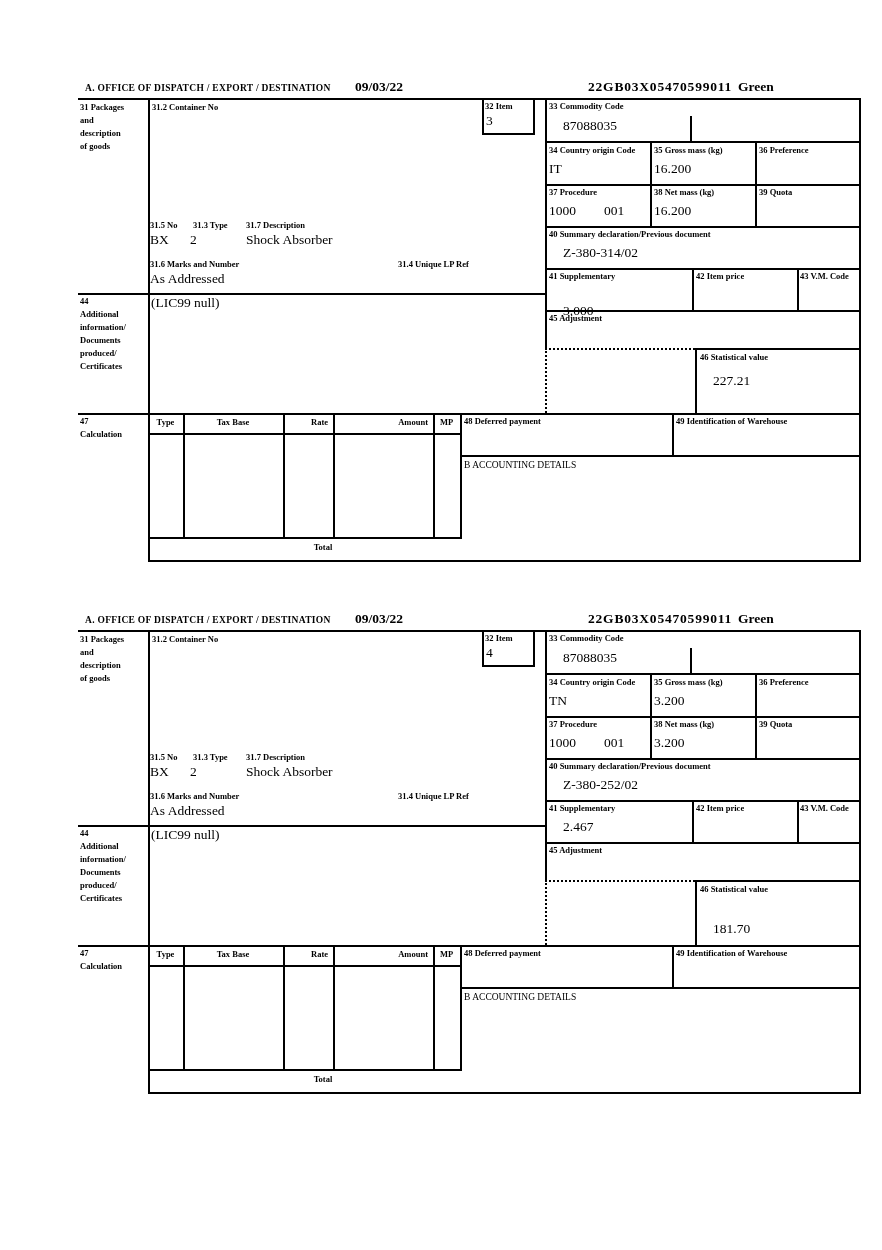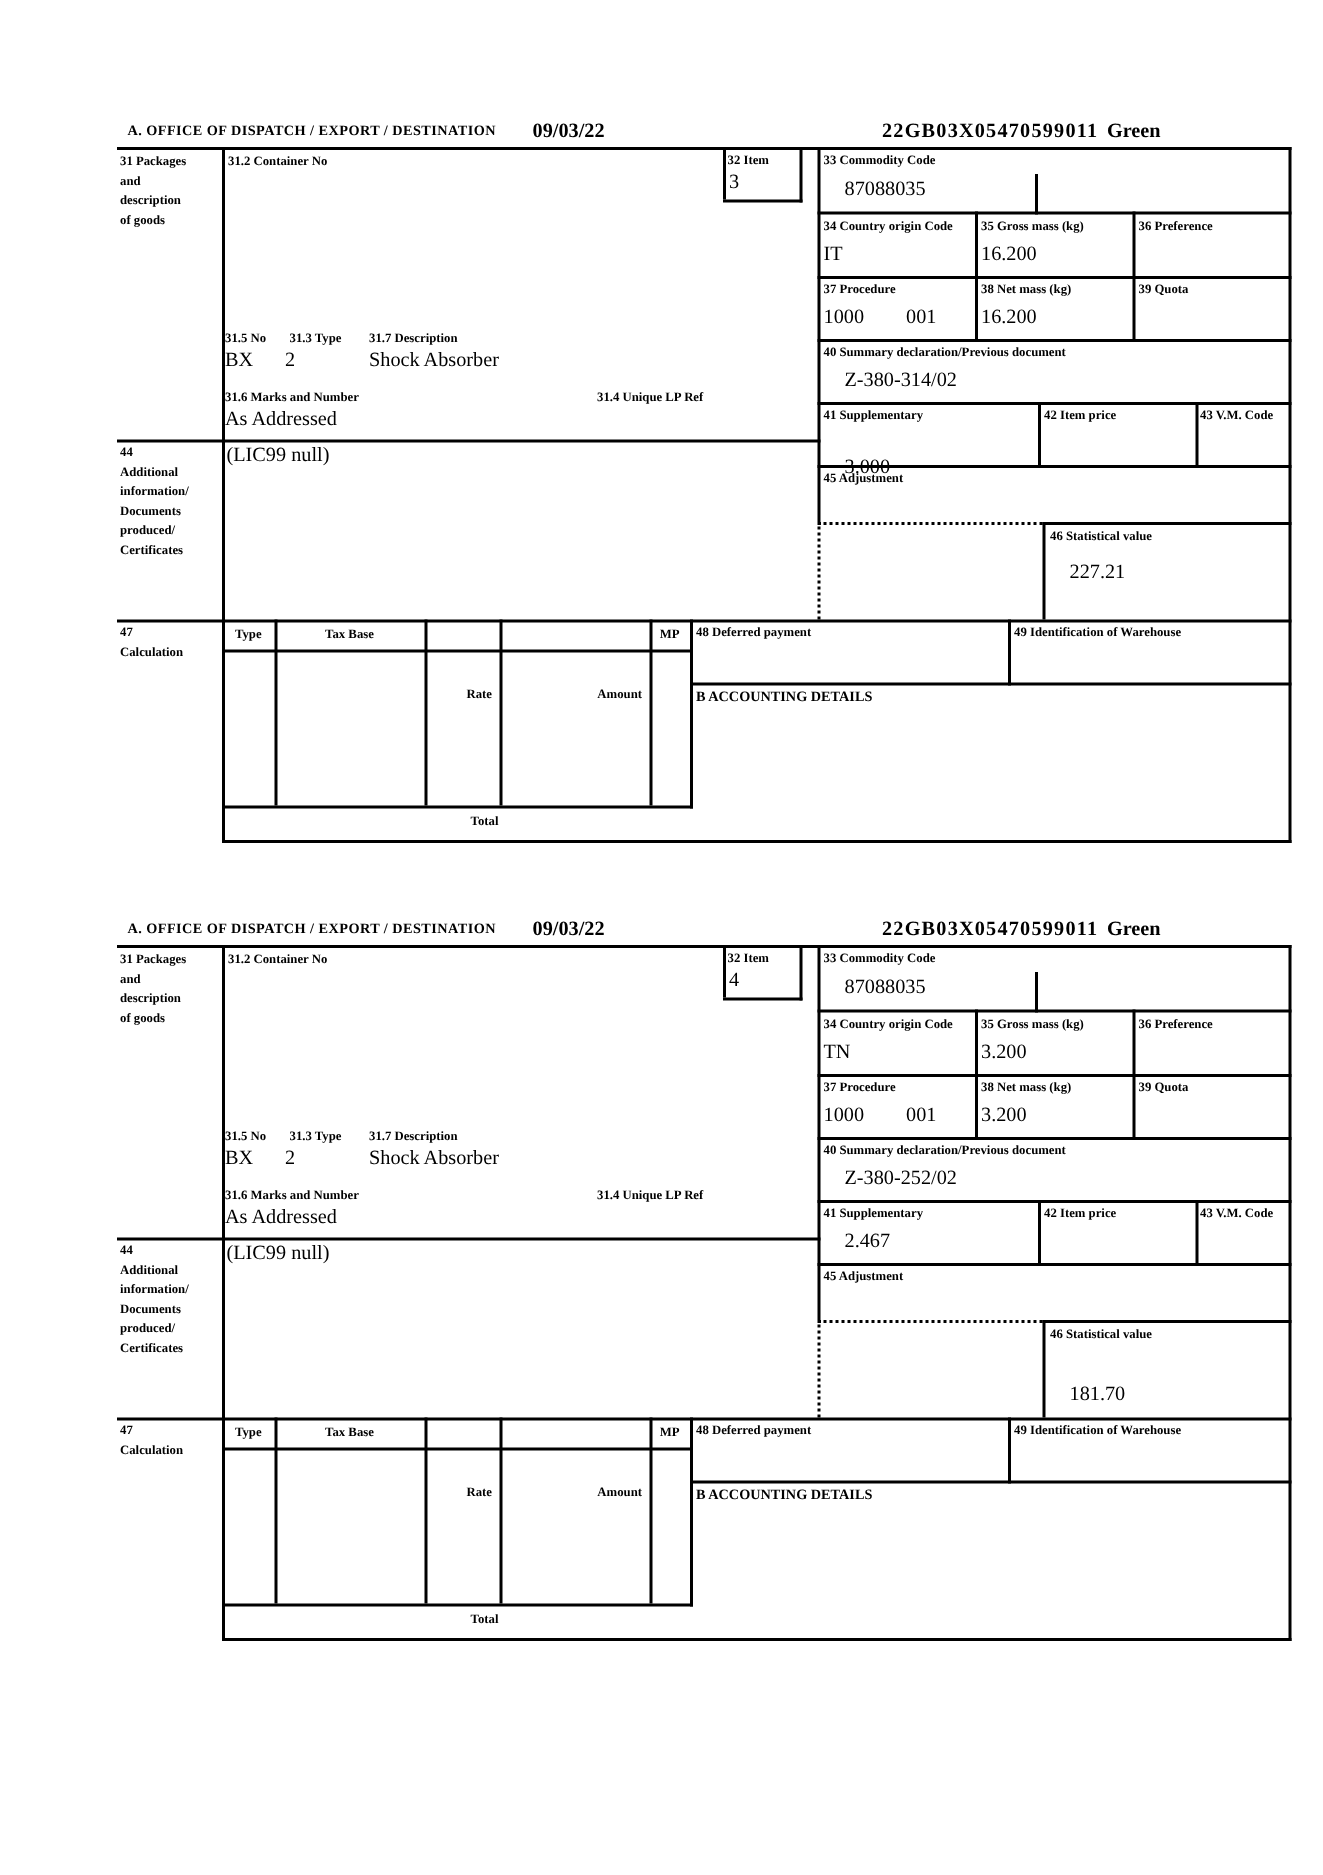--- a/index.html
+++ b/index.html
@@ -10,25 +10,25 @@
     overflow:hidden;
   }
   .block { position:absolute; left:78px; width:783px; height:486px; }
   .hl { position:absolute; height:2px; background:#000; }
   .vl { position:absolute; width:2px; background:#000; }
   .hd { position:absolute; height:0; border-top:2px dotted #000; }
   .vd { position:absolute; width:0; border-left:2px dotted #000; }
   .lbl { position:absolute; font-size:8.5px; font-weight:bold; white-space:nowrap; line-height:1; }
   .val { position:absolute; font-size:13.5px; white-space:nowrap; line-height:1; }
   .th  { position:absolute; font-size:8.5px; font-weight:bold; line-height:1; }
-  .ta-c { text-align:center; } .ta-r { text-align:right; padding-right:3px; box-sizing:border-box;margin-top:40px; }
+  .ta-c { text-align:center; } .ta-r { text-align:right; padding-right:3px; box-sizing:border-box; }
   .hdr-office { position:absolute; left:7px; top:7px; font-size:9.5px; font-weight:bold; letter-spacing:.3px; white-space:nowrap; }
   .hdr-big { position:absolute; top:3px; font-size:13.5px; white-space:nowrap;font-weight:bold; }
   .ls { letter-spacing:.8px; }
-  .acct { position:absolute; font-size:9.5px; font-weight:bold; white-space:nowrap; }
+  .acct { position:absolute; font-size:9.5px; font-weight:normal; white-space:nowrap; }
 </style>
 </head>
 <body>
 
 <div class="block" style="top: 76px;">
 
   <div class="hdr-office">A.  OFFICE OF DISPATCH / EXPORT / DESTINATION</div>
   <div class="hdr-big" style="left:277px;">09/03/22</div>
   <div class="hdr-big ls" style="left:510px;">22GB03X05470599011</div>
   <div class="hdr-big" style="left:660px;">Green</div>

